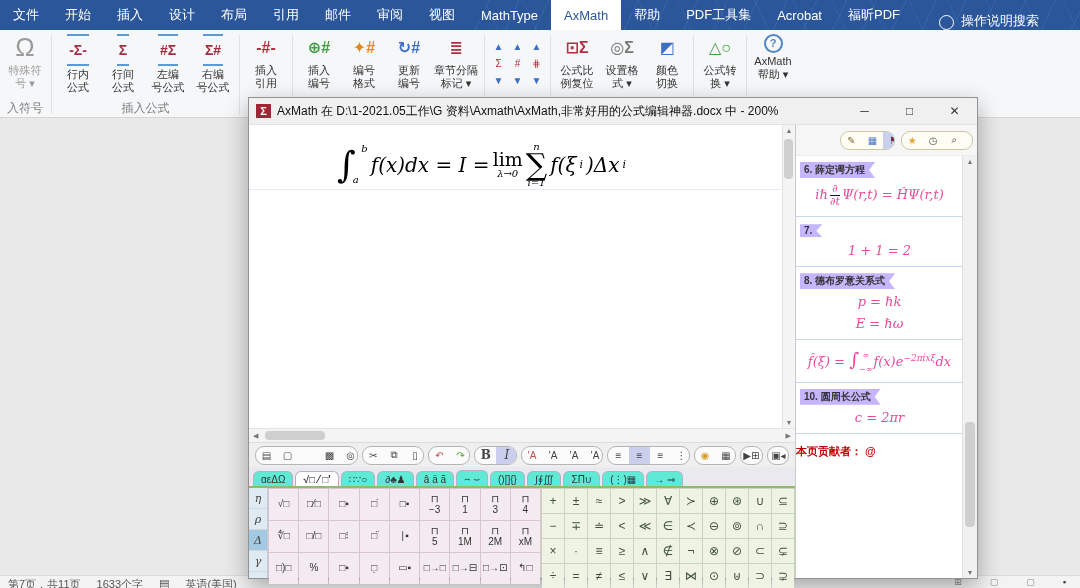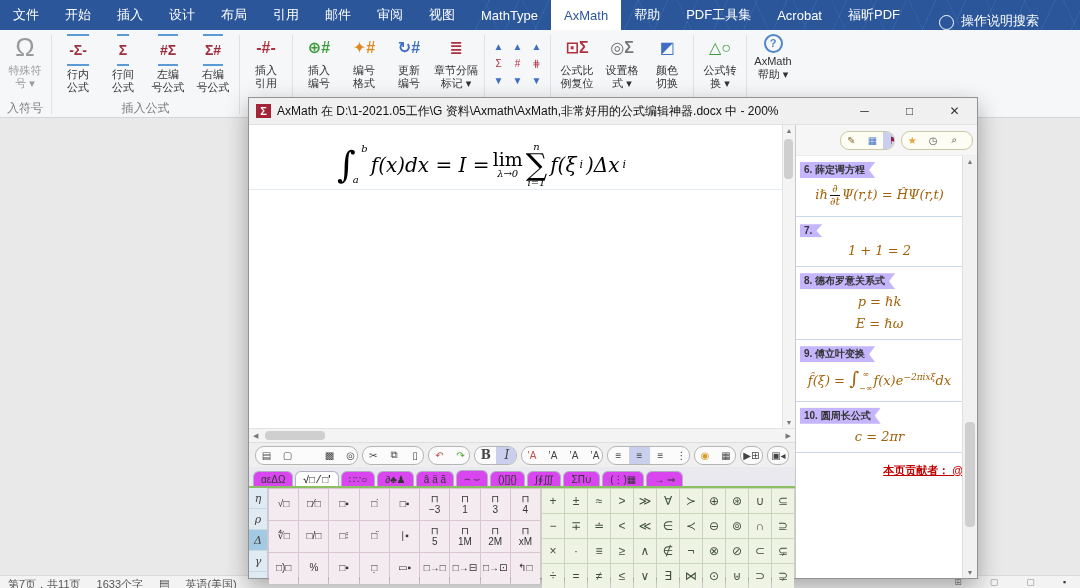--- a/index.html
+++ b/index.html
@@ -74,21 +74,21 @@
   .pill{display:flex;align-items:center;border:1px solid #b5b5b5;border-radius:9px;background:#fbfbfb;overflow:hidden;height:17px;}
   .tbtn{min-width:15px;padding:0 3px;height:100%;display:flex;align-items:center;justify-content:center;font-size:10px;color:#444;}
   .tbtn.active{background:#c9cfed;}
   .tbtn.undo{color:#c0504d;} .tbtn.redo{color:#4ea72e;} .tbtn.redA{color:#c0504d;}
   .tbtn.boldg{font-weight:bold;font-size:12px;font-family:"DejaVu Serif",serif;}
   .tbtn.italg{font-style:italic;font-size:12px;font-family:"DejaVu Serif",serif;}
   .tbtn.colorw{color:#d49a2a;}
 
   
   .paltabs{height:19px;min-height:19px;background:#e9e9ef;display:flex;align-items:flex-end;padding:0 0 0 4px;gap:2px;}
-  .ptab{font-size:10px;padding:2px 7px 1px;border:1px solid #b2b2c2;border-bottom:none;border-radius:6px 6px 0 0;background:#d946ef;color:#333;white-space:nowrap;}
+  .ptab{font-size:10px;padding:2px 7px 1px;border:1px solid #b2b2c2;border-bottom:none;border-radius:6px 6px 0 0;background:#5eead4;color:#333;white-space:nowrap;}
   .ptab.active{background:#fff;font-weight:bold;}
 
   
   .palettes{flex:1;display:flex;min-height:0;background:#e4e4e4;border-top:2px solid #8bbf63;}
   .ministrip{width:18px;min-width:18px;display:flex;flex-direction:column;background:#dfeaf2;border-right:1px solid #c2ccd4;}
   .mcell{height:20px;display:flex;align-items:center;justify-content:center;font:italic 11px "DejaVu Serif",serif;color:#444;border-bottom:1px solid #cdd8e0;}
   .mcell.active{background:#a4c9e2;}
   .midpal{width:273px;min-width:273px;display:grid;grid-template-columns:repeat(9,1fr);grid-auto-rows:31px;gap:1px;background:#d9c4d2;padding:1px;box-sizing:border-box;}
   .midpal .pcell{background:#f4ebf1;font-size:10px;color:#333;}
   .rightpal{flex:1;display:grid;grid-template-columns:repeat(11,1fr);grid-auto-rows:24px;gap:1px;background:#c9d6bb;padding:1px;box-sizing:border-box;}
@@ -97,27 +97,27 @@
 
   
   .axside{flex:1;display:flex;flex-direction:column;background:#fff;min-width:0;}
   .sidetools{height:26px;min-height:26px;display:flex;align-items:center;justify-content:flex-start;gap:6px;padding:2px 4px 2px 44px;background:#f6f6f6;}
   .sidetools .pill{background:#fdfdf3;border-color:#c9c9a8;}
   .st-brush{color:#8a6d3b;} .st-grid{color:#4472c4;} .st-pin{color:#8b1a4a;} .st-star{color:#e8a33d;} .st-clock{color:#666;} .st-mag{color:#333;} .st-books{color:#3a7a3a;}
   .sidelist{flex:1;position:relative;overflow:hidden;border-top:1px solid #ececec;}
   .slinner{position:absolute;left:0;top:0;right:14px;bottom:0;overflow:hidden;}
   .sitem{border-bottom:1px solid #c9d8ec;padding:3px 4px 6px;}
   .stag{display:inline-block;background:#c4b5fd;font-size:10px;font-weight:bold;color:#333;padding:1px 10px 1px 4px;clip-path:polygon(0 0,100% 0,calc(100% - 6px) 50%,100% 100%,0 100%);filter:drop-shadow(0 0 1px #b9b94a);}
-  .seq{text-align:center;font:italic 13px "DejaVu Serif",serif;color:#a16207;padding:5px 0 2px;white-space:nowrap;}
+  .seq{text-align:center;font:italic 13px "DejaVu Serif",serif;color:#ec4899;padding:5px 0 2px;white-space:nowrap;}
   .frac{display:inline-flex;flex-direction:column;vertical-align:middle;font-size:11px;line-height:1.1;margin:0 2px;text-align:center;}
   .fn{border-bottom:1px solid #111;padding:0 2px;}
   .intsm{font-size:19px;font-style:normal;}
   .intlims{display:inline-flex;flex-direction:column;justify-content:space-between;height:22px;font-size:8px;vertical-align:middle;line-height:1;margin-right:1px;}
   .seq sup{font-size:9px;}
-  .contrib{color:#c00000;font-size:11px;text-align:right;padding:10px 0 4px;font-weight:bold;text-decoration:underline;}
+  .contrib{color:#c00000;font-size:11px;text-align:left;padding:10px 0 4px;font-weight:bold;}
   .sscroll{position:absolute;right:0;top:0;bottom:0;width:14px;background:#f1f1f1;border-left:1px solid #e0e0e0;font-size:7px;color:#777;}
   .sscroll .up{position:absolute;top:2px;left:0;right:0;text-align:center;}
   .sscroll .dn{position:absolute;bottom:2px;left:0;right:0;text-align:center;}
   .sthumb{position:absolute;left:2px;right:2px;top:63%;height:25%;background:#cfcfcf;border-radius:4px;}
 </style>
 </head>
 <body>
 
 <div class="screen">
 
@@ -536,21 +536,20 @@
             <div class="sitem">
               <div><span class="stag">7.</span></div>
               <div class="seq">1 + 1 = 2</div>
             </div>
             <div class="sitem">
               <div><span class="stag">8. 德布罗意关系式</span></div>
               <div class="seq">p = ℏk</div>
               <div class="seq">E = ℏω</div>
             </div>
             <div class="sitem">
-              <div><span class="stag">9. 傅立叶变换</span></div>
               <div class="seq">
                 <span>f̂(ξ) =</span> <span class="intsm">∫</span><span class="intlims">
                     <span>∞</span>
                     <span>−∞</span>
                   </span><span>f(x)e</span><sup>−2πixξ</sup><span>dx</span>
               </div>
             </div>
             <div class="sitem">
               <div><span class="stag">10. 圆周长公式</span></div>
               <div class="seq">c = 2πr</div>

